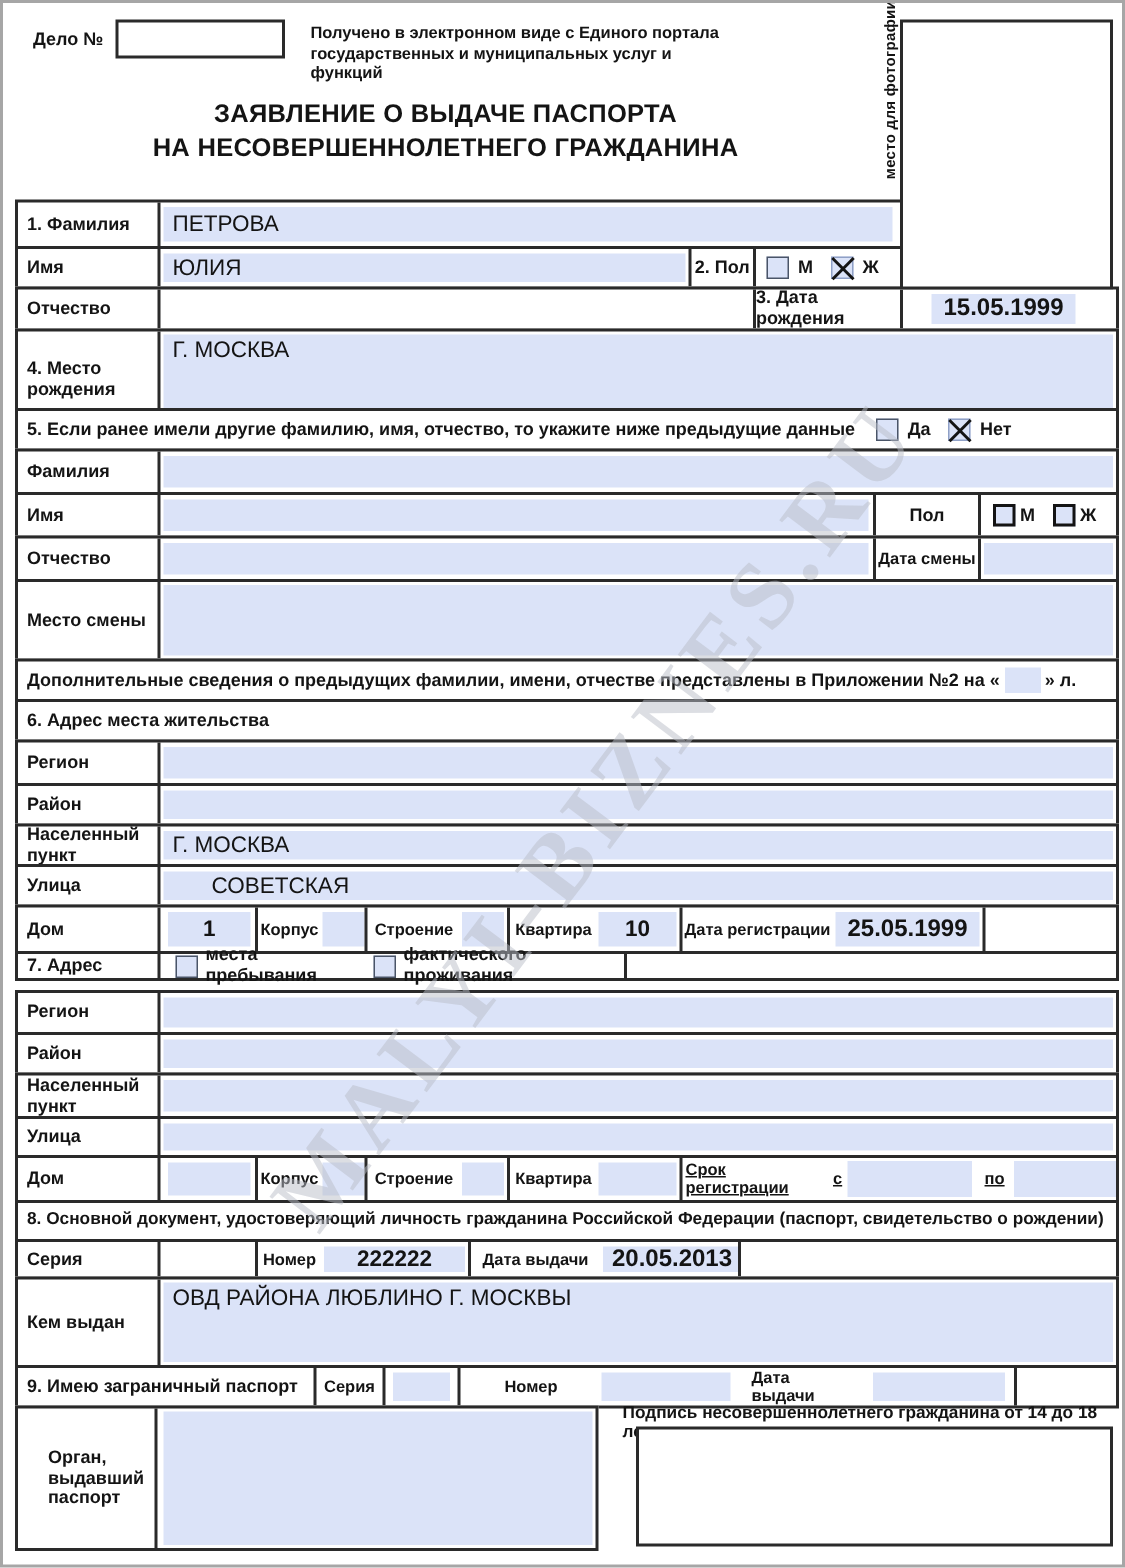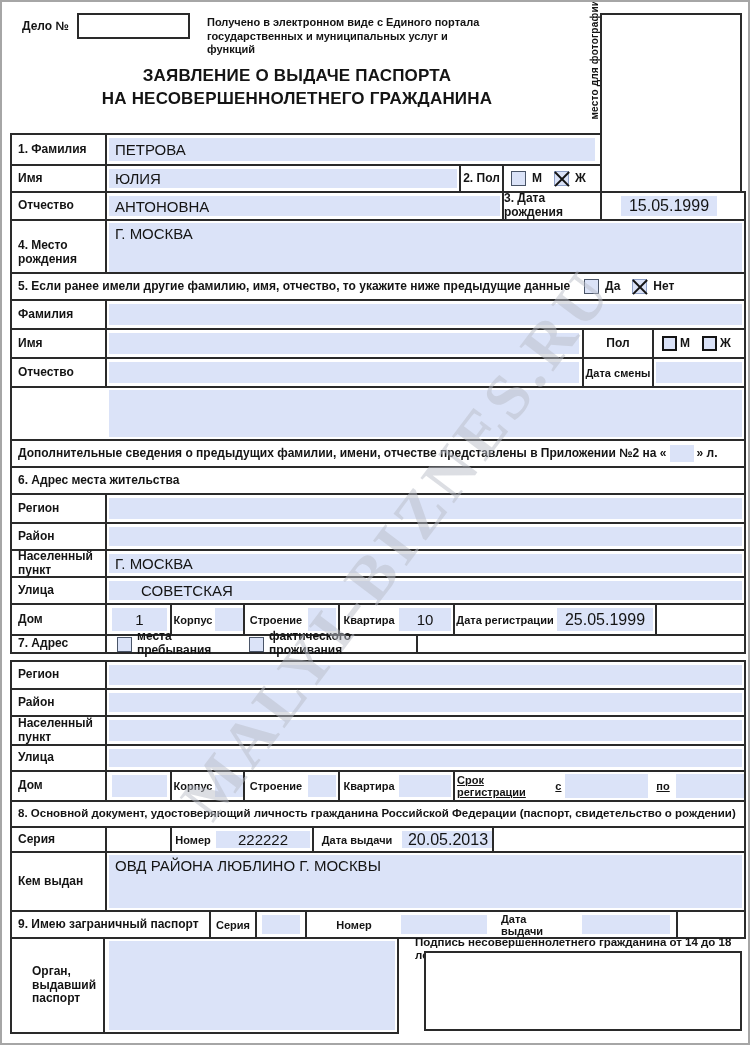--- a/index.html
+++ b/index.html
@@ -19,21 +19,21 @@
   .lbl{font-size:12px;font-weight:bold;line-height:1.15;}
   .sm{font-size:11px;font-weight:bold;}
   .val{font-size:15px;font-weight:400;}
   .dateval{font-size:16px;}
   .row{position:absolute;left:8px;width:736px;background:#fff;border:2px solid var(--bd);}
   .narrow{width:592px;}
   .cell{position:absolute;top:0;bottom:0;display:flex;align-items:center;}
   .bl{border-left:2px solid var(--bd);}
   .lc{left:0;width:95px;border-right:2px solid var(--bd);padding-left:6px;}
   .field{position:absolute;top:3px;bottom:3px;background:var(--blue);display:flex;align-items:center;padding-left:6px;}
-  .field.ctr{justify-content:center;padding-left:0;}
+  .field.ctr{justify-content:center;padding-left:0;font-weight:bold;}
   .field.tall{top:2px;bottom:2px;align-items:flex-start;padding-top:2px;}
   .cb{position:relative;flex:0 0 auto;width:15px;height:15px;background:var(--blue);border:1.5px solid #4a5568;display:inline-block;}
   .cb.dark{border:2px solid #141414;}
   .cb.checked{border-color:#8fa0c6;}
   .cb.checked::before,.cb.checked::after{content:"";position:absolute;left:50%;top:50%;width:20px;height:1.8px;background:#141414;}
   .cb.checked::before{transform:translate(-50%,-50%) rotate(45deg);}
   .cb.checked::after{transform:translate(-50%,-50%) rotate(-45deg);}
   .hdrrow{display:flex;align-items:center;padding-left:6px;}
   .photo-box{position:absolute;left:598px;top:11px;width:142px;height:180px;border:2px solid var(--bd);background:#fff;z-index:5;}
   .vlabel{position:absolute;left:540px;top:58px;width:106px;height:13px;transform:rotate(-90deg);font-size:10px;font-weight:bold;white-space:nowrap;letter-spacing:0.2px;}
@@ -76,21 +76,20 @@
     <div class="cell bl gap6" style="left:490px;right:0;padding-left:7px;">
       <span class="cb"></span>
       <span class="lbl">М</span>
       <span class="cb checked" style="margin-left:6px;"></span>
       <span class="lbl">Ж</span>
     </div>
   </div>
 
   <div class="row" style="top:189px;height:30px;">
     <div class="cell lc lbl">Отчество</div>
-    <div class="field val" style="left:97px;width:391px;">АНТОНОВНА</div>
     <div class="cell bl lbl" style="left:490px;width:98px;justify-content:center;">3. Дата рождения</div>
     <div class="cell bl" style="left:588px;right:0;">
       <div class="field ctr dateval" style="left:19px;width:96px;">15.05.1999</div>
     </div>
   </div>
 
   <div class="row" style="top:217px;height:67px;">
     <div class="cell lc lbl" style="padding-right:8px;">4. Место рождения</div>
     <div class="field tall val" style="left:97px;right:2px;">Г. МОСКВА</div>
   </div>
@@ -123,20 +122,21 @@
   <div class="row" style="top:355px;height:31px;">
     <div class="cell lc lbl">Отчество</div>
     <div class="field val" style="left:97px;width:470px;"></div>
     <div class="cell bl sm" style="left:570px;width:70px;justify-content:center;">Дата смены</div>
     <div class="cell bl" style="left:640px;right:0;">
       <div class="field" style="left:2px;right:2px;"></div>
     </div>
   </div>
 
   <div class="row" style="top:384px;height:55px;">
+    <div class="cell lc lbl">Место смены</div>
     <div class="field tall val" style="left:97px;right:2px;"></div>
   </div>
 
   <div class="row hdrrow" style="top:437px;height:29px;">
     <span class="lbl">Дополнительные сведения о предыдущих фамилии, имени, отчестве представлены в Приложении №2 на «</span>
     <span class="inlinebox"></span>
     <span class="lbl">» л.</span>
   </div>
 
   <div class="row hdrrow" style="top:464px;height:29px;">

